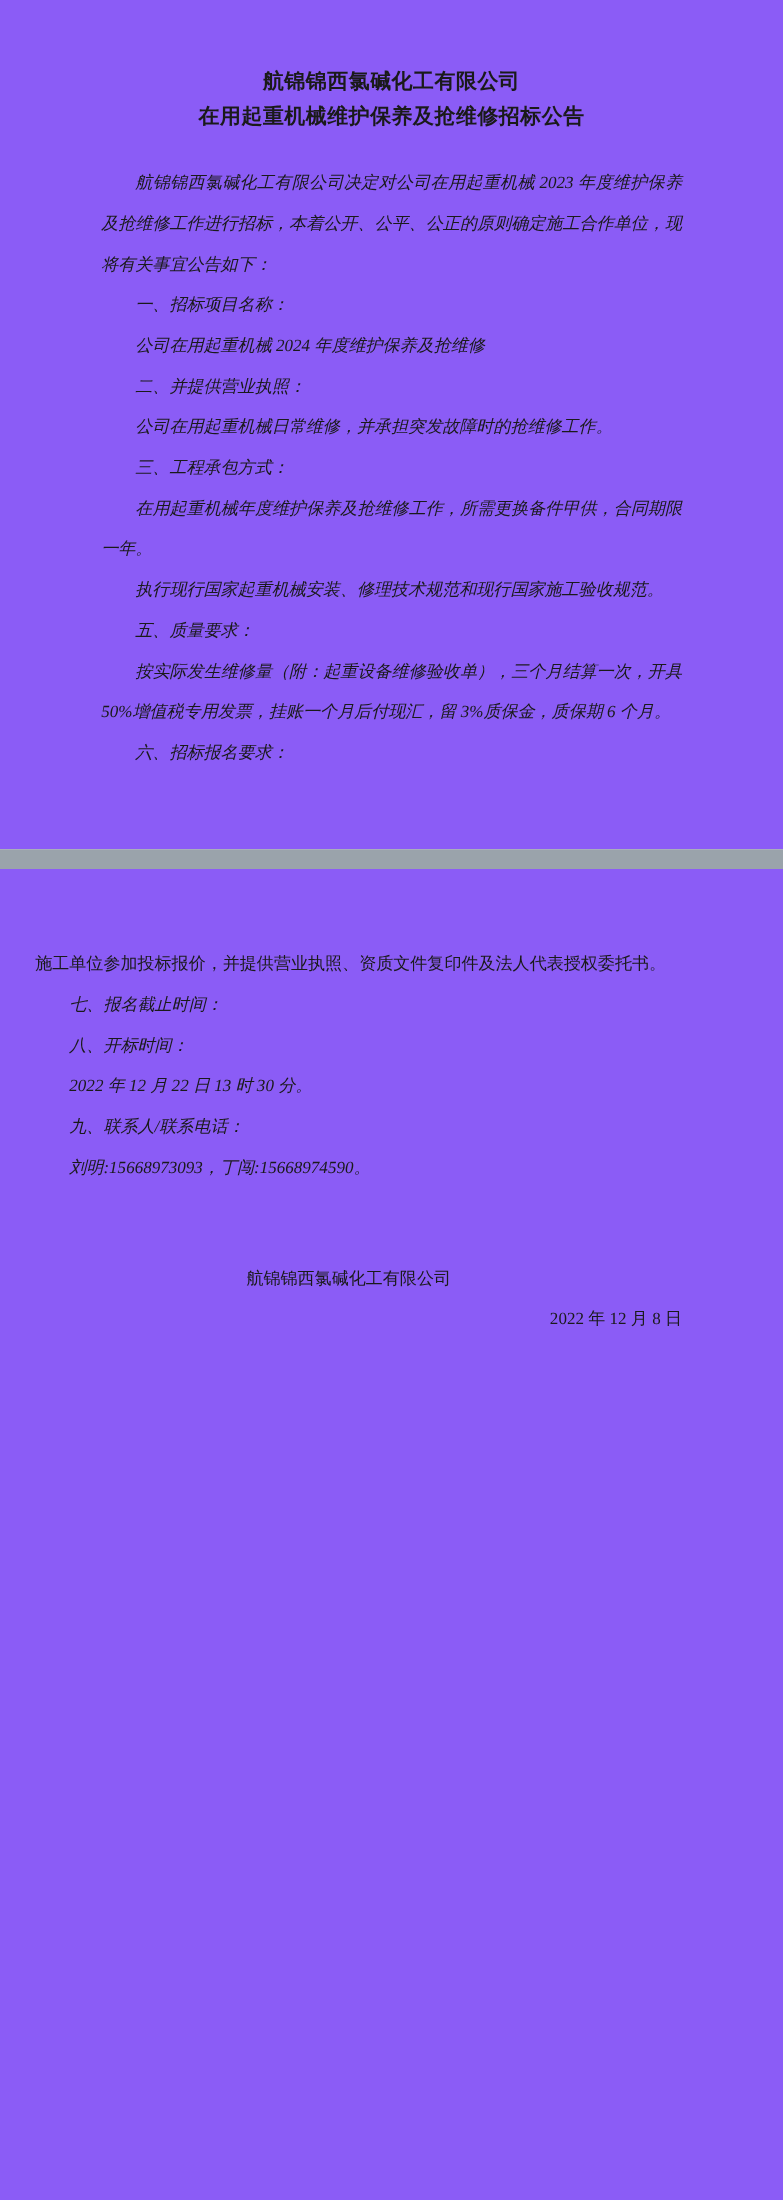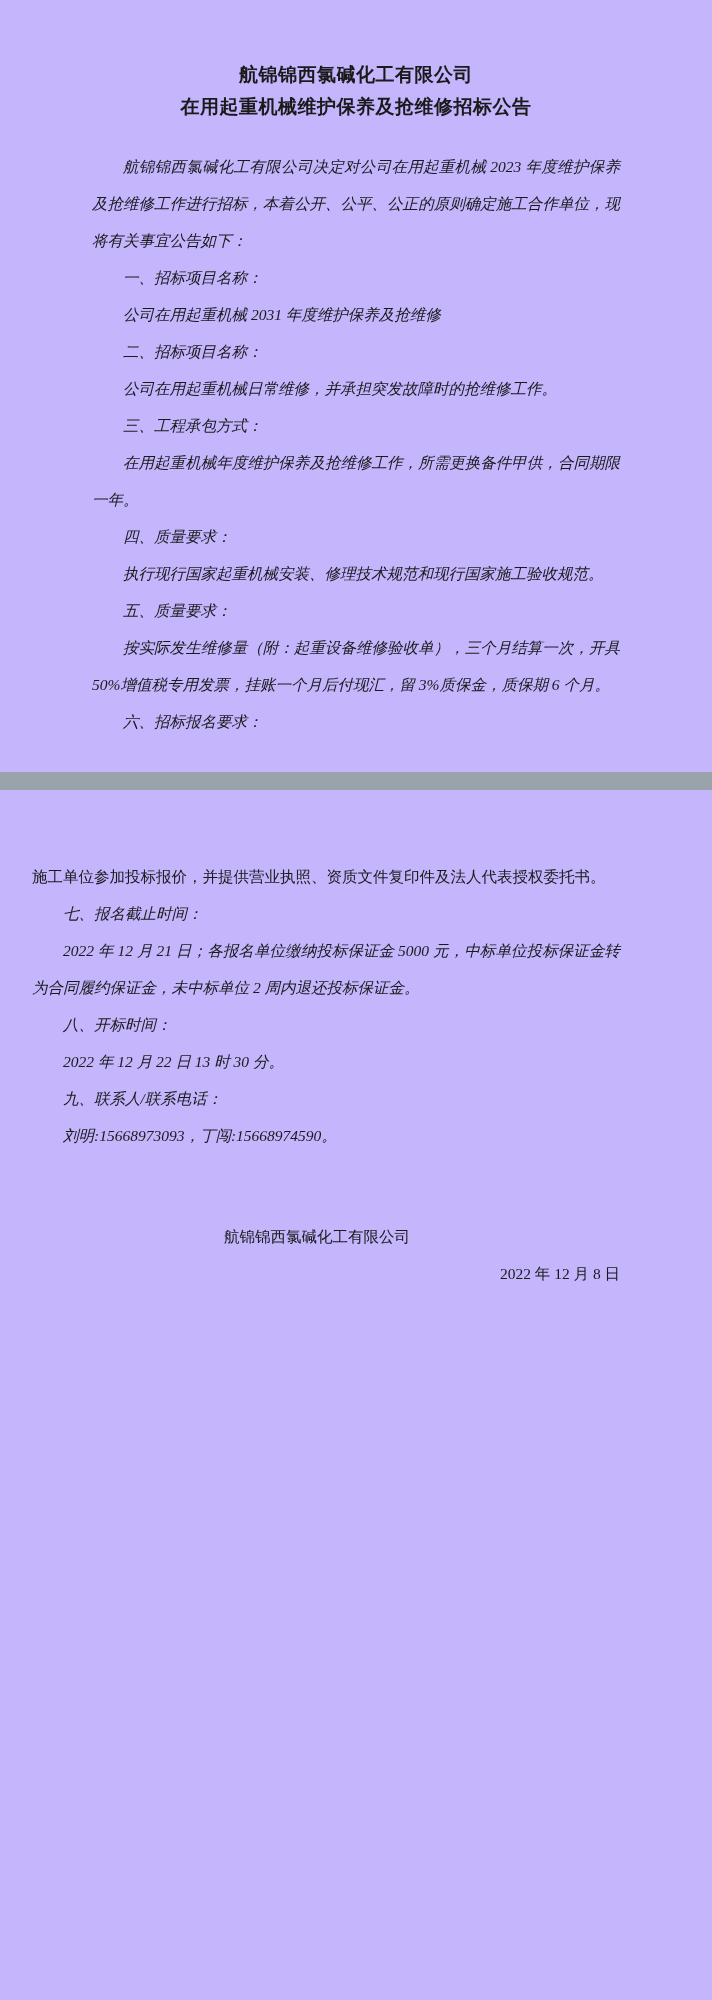--- a/index.html
+++ b/index.html
@@ -20,21 +20,21 @@
     width: 712px;
     height: 2000px;
     background: #ffffff;
   }
 
   
   .sheet {
     position: absolute;
     left: 0;
     width: 712px;
-    background: #c4b5fd;
+    background: #8b5cf6;
     box-sizing: border-box;
     padding: 0 92px;
   }
   #sheet-1 { top: 0; height: 772px; }
   #sheet-2 { top: 790px; height: 1210px; padding-left: 32px; }
 
   .divider {
     position: absolute;
     left: 0;
     top: 772px;
@@ -88,48 +88,46 @@
   <div class="sheet" id="sheet-1">
 
     <div id="title-wrap">
       <div class="title">航锦锦西氯碱化工有限公司</div>
       <div class="title title-line-2">在用起重机械维护保养及抢维修招标公告</div>
     </div>
 
     <p class="body-text indent first-para">航锦锦西氯碱化工有限公司决定对公司在用起重机械 2023 年度维护保养及抢维修工作进行招标，本着公开、公平、公正的原则确定施工合作单位，现将有关事宜公告如下：</p>
 
     <p class="body-text indent">一、招标项目名称：</p>
-    <p class="body-text indent">公司在用起重机械 2031 年度维护保养及抢维修</p>
+    <p class="body-text indent">公司在用起重机械 2024 年度维护保养及抢维修</p>
 
-    <p class="body-text indent">二、招标项目名称：</p>
+    <p class="body-text indent">二、并提供营业执照：</p>
     <p class="body-text indent">公司在用起重机械日常维修，并承担突发故障时的抢维修工作。</p>
 
     <p class="body-text indent">三、工程承包方式：</p>
     <p class="body-text indent">在用起重机械年度维护保养及抢维修工作，所需更换备件甲供，合同期限一年。</p>
 
-    <p class="body-text indent">四、质量要求：</p>
     <p class="body-text indent">执行现行国家起重机械安装、修理技术规范和现行国家施工验收规范。</p>
 
     <p class="body-text indent">五、质量要求：</p>
     <p class="body-text indent">按实际发生维修量（附：起重设备维修验收单），三个月结算一次，开具 50%增值税专用发票，挂账一个月后付现汇，留 3%质保金，质保期 6 个月。</p>
 
     <p class="body-text indent">六、招标报名要求：</p>
 
   </div>
 
   <div class="divider"></div>
 
   <div class="sheet" id="sheet-2">
 
     <div class="top-gap"></div>
 
     <p class="body-text no-indent">施工单位参加投标报价，并提供营业执照、资质文件复印件及法人代表授权委托书。</p>
 
     <p class="body-text indent">七、报名截止时间：</p>
-    <p class="body-text indent">2022 年 12 月 21 日；各报名单位缴纳投标保证金 5000 元，中标单位投标保证金转为合同履约保证金，未中标单位 2 周内退还投标保证金。</p>
 
     <p class="body-text indent">八、开标时间：</p>
     <p class="body-text indent">2022 年 12 月 22 日 13 时 30 分。</p>
 
     <p class="body-text indent">九、联系人/联系电话：</p>
     <p class="body-text indent">刘明:15668973093，丁闯:15668974590。</p>
 
     <div class="sign-block">
       <div class="sign-inner">航锦锦西氯碱化工有限公司</div>
       <div class="sign-date">2022 年 12 月 8 日</div>

